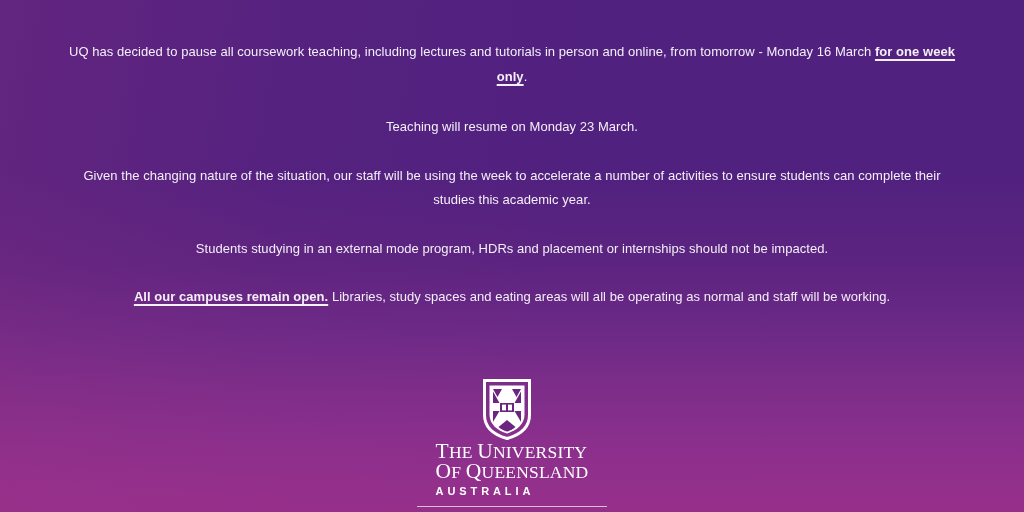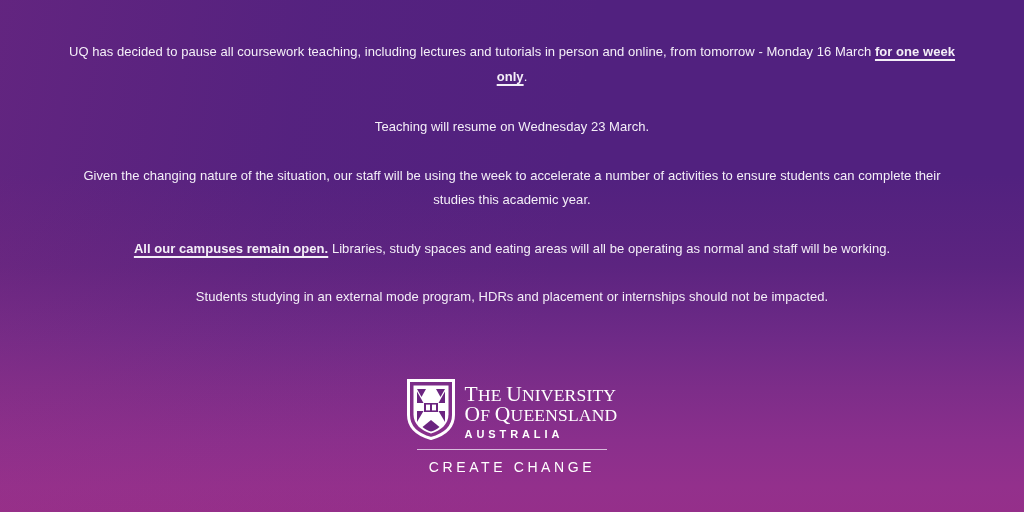--- a/index.html
+++ b/index.html
@@ -76,22 +76,22 @@
     left: 50%;
     transform: translateX(-50%);
     top: 378px;
     width: 210px;
     display: flex;
     flex-direction: column;
     align-items: center;
   }
   #logo-main-row {
     display: flex;
-    flex-direction: row;
-    align-items: flex-end;
+    flex-direction: column;
+    align-items: center;
     justify-content: center;
     width: 100%;
   }
   #shield-icon {
     width: 48px;
     height: 61px;
     flex: 0 0 auto;
     margin-right: 10px;
     margin-top: 1px;
   }
@@ -141,24 +141,24 @@
 </style>
 </head>
 <body>
 
 <div id="announcement-card">
 
   <div id="bg-tint"></div>
 
   <div id="message-block">
     <p class="para p1"><span>UQ has decided to pause all coursework teaching, including lectures and tutorials in  person and online, from tomorrow - Monday 16 March </span><span class="bold-underline">for one week only</span><span>.</span></p>
-    <p class="para p2"><span>Teaching will resume on Wednesday 23 March.</span></p>
+    <p class="para p2"><span>Teaching will resume on Monday 23 March.</span></p>
     <p class="para p3"><span>Given the changing nature of the situation, our staff will be using the week to accelerate a number of activities to ensure students can complete their studies this academic year.</span></p>
+    <p class="para p4"><span>Students studying in an external mode program, HDRs and placement or internships should not be impacted.</span></p>
     <p class="para p5"><span class="bold-underline">All our campuses remain open.</span><span> Libraries, study spaces and  eating areas will all be operating as normal and staff will be working.</span></p>
-    <p class="para p4"><span>Students studying in an external mode program, HDRs and placement or internships should not be impacted.</span></p>
   </div>
 
   <div id="logo-lockup">
 
     <div id="logo-main-row">
 
       <svg id="shield-icon" viewBox="0 0 48 61" aria-hidden="true">
         <path d="M1.5 1.5 H46.5 V36 C46.5 48.5 36.5 56 24 59.5 C11.5 56 1.5 48.5 1.5 36 Z" fill="none" stroke="#ffffff" stroke-width="3"></path>
         <path d="M6.5 6.5 H41.5 V35.5 C41.5 45.5 33.5 51.5 24 54.5 C14.5 51.5 6.5 45.5 6.5 35.5 Z" fill="#ffffff"></path>
 

